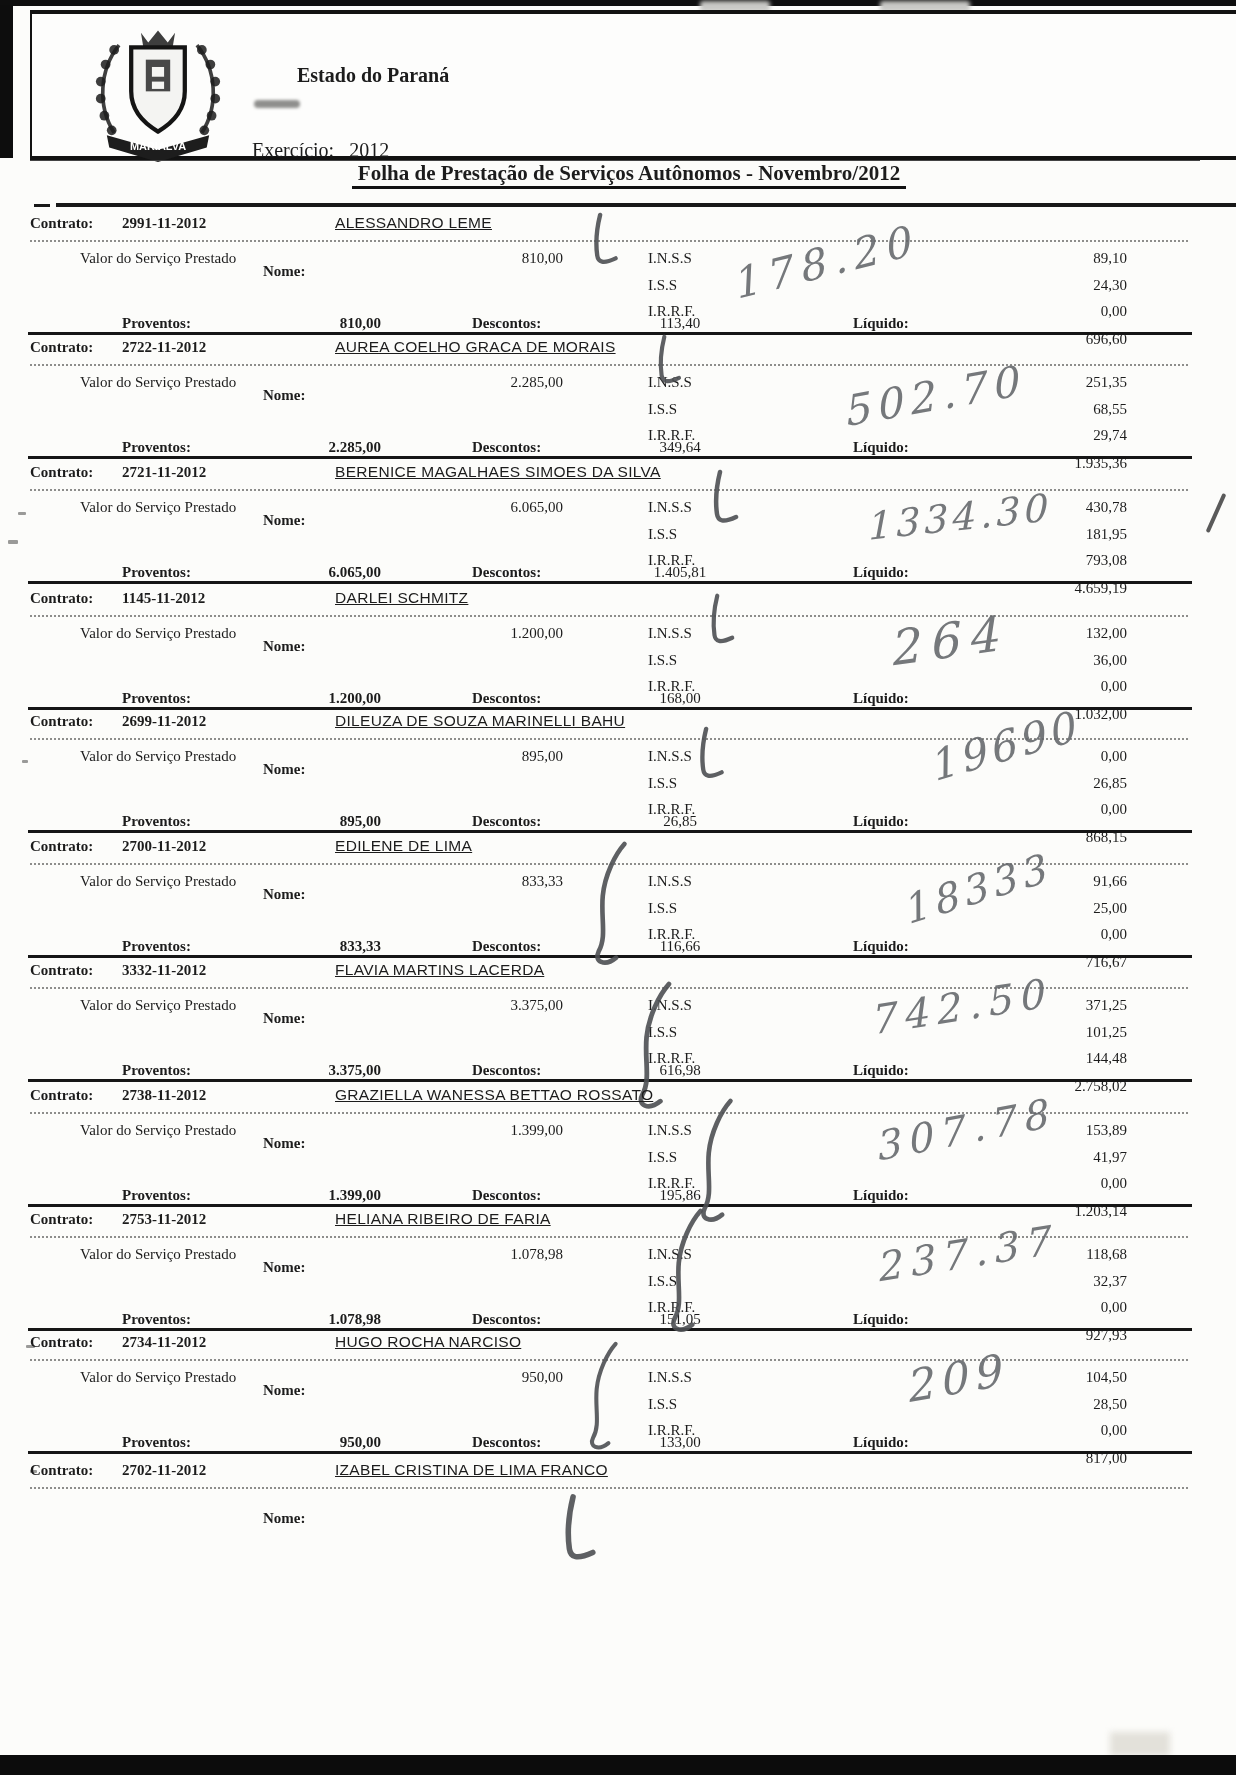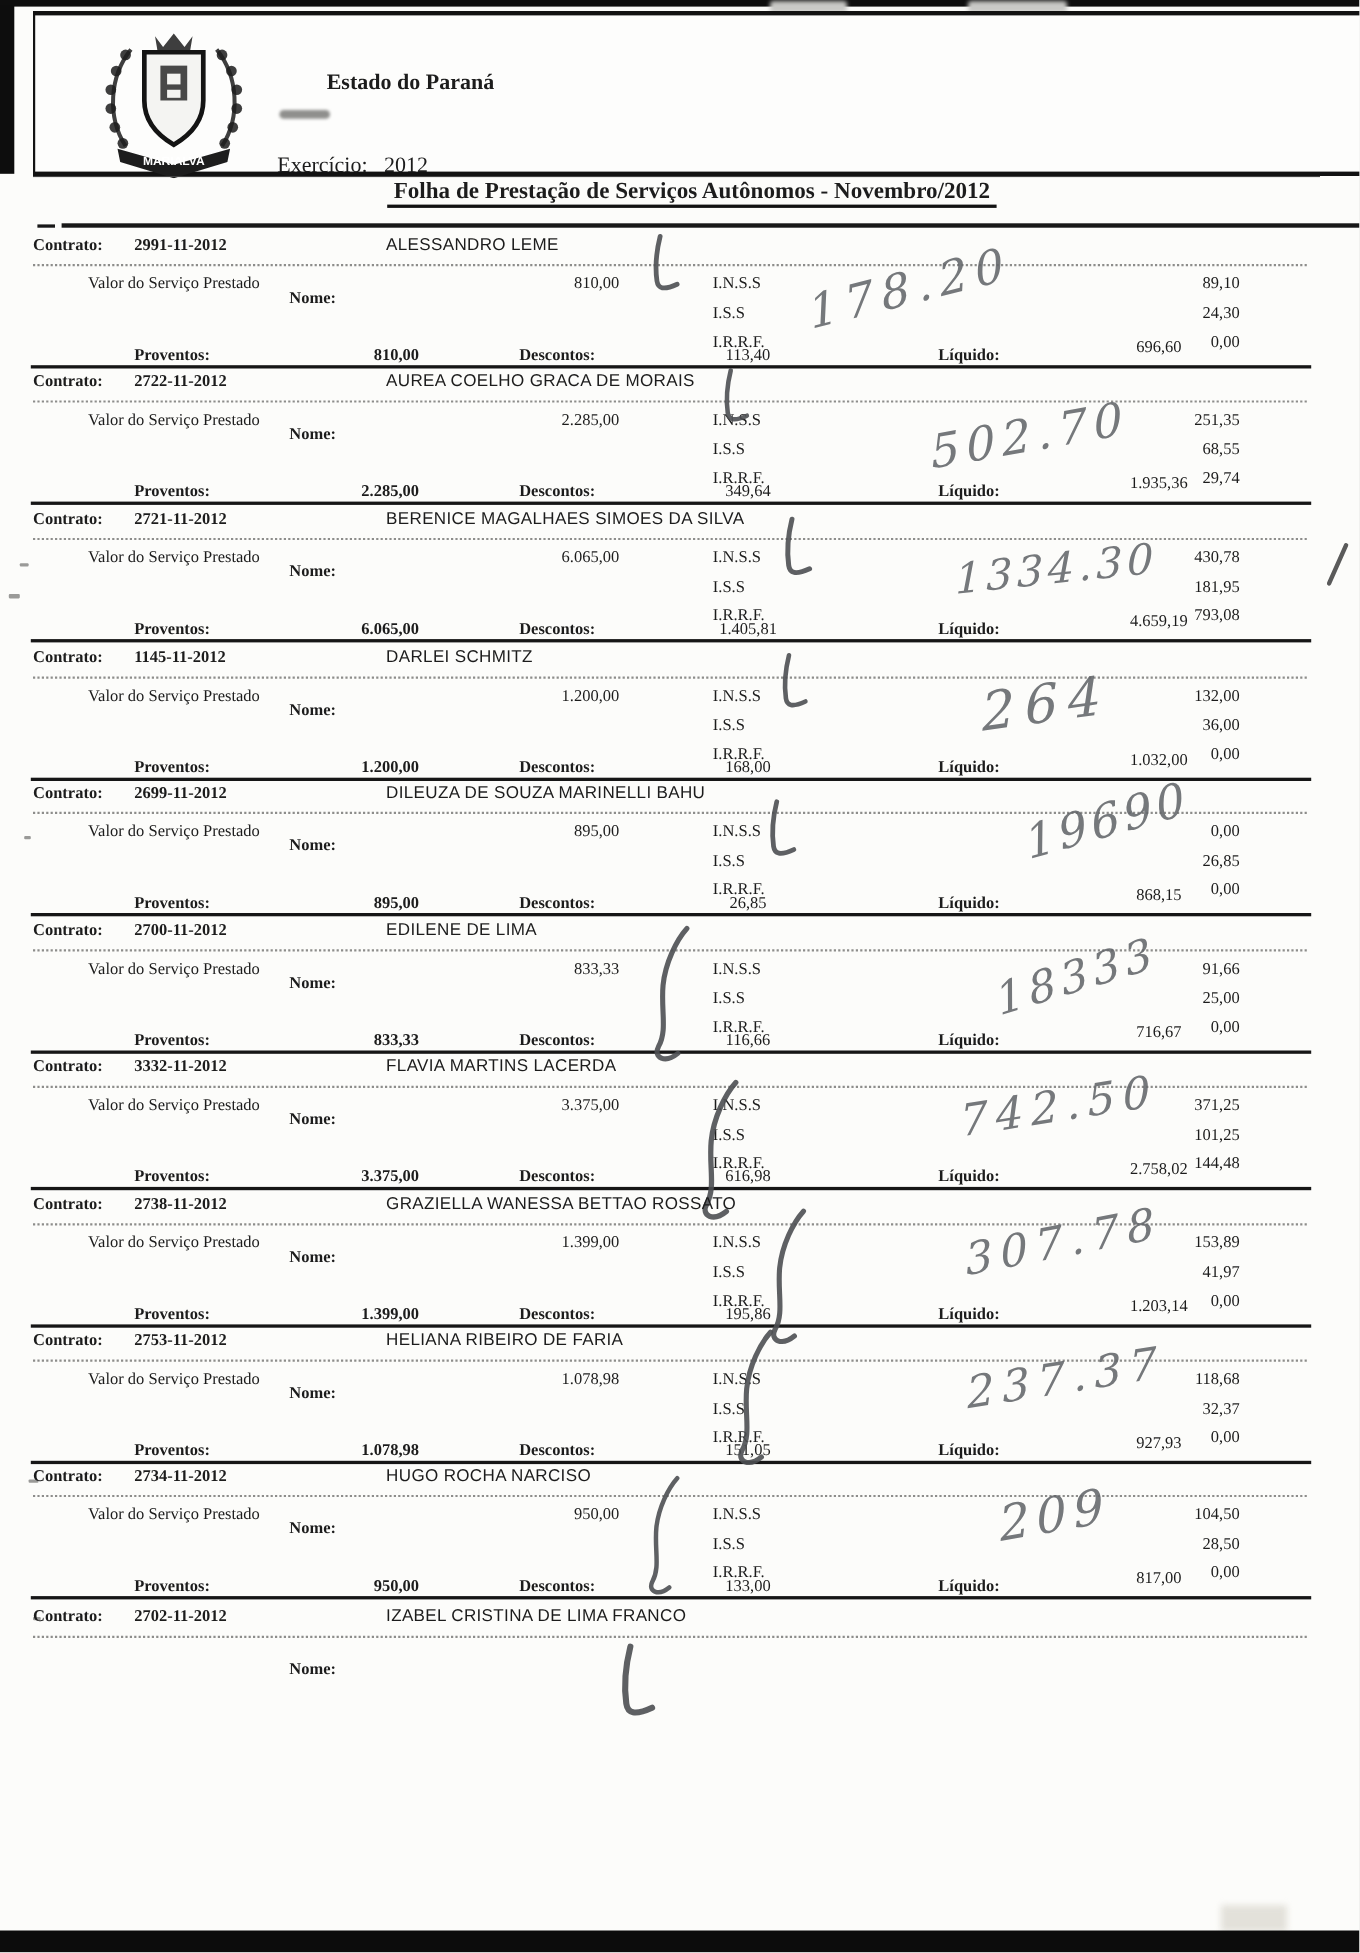--- a/index.html
+++ b/index.html
@@ -41,35 +41,35 @@
   .block span{position:absolute;white-space:nowrap;}
   .lbl{font-weight:bold;font-size:15px;}
   .val{font-size:15px;}
   .name{font-family:"Liberation Sans",sans-serif;font-size:15.5px;letter-spacing:.3px;}
   .num{text-align:right;font-size:15px;}
   .dotted{position:absolute;left:30px;top:29px;width:1158px;border-top:2px dotted #8d8d8b;}
   .thick{position:absolute;left:28px;top:121px;width:1164px;height:3px;background:#161616;}
   .c-contrato{left:30px;top:4px;}
   .c-number{left:122px;top:4px;}
   .c-nome{left:263px;top:4px;margin-top:48px;}
-  .c-name{left:351px;top:3px;}
+  .c-name{left:335px;top:3px;text-decoration:underline;}
   .c-svc-lbl{left:80px;top:39px;font-size:15px;}
   .c-svc-val{left:420px;top:39px;width:143px;text-align:right;}
   .c-inss-lbl{left:648px;top:39px;font-size:15px;}
   .c-iss-lbl{left:648px;top:66px;font-size:15px;}
   .c-irrf-lbl{left:648px;top:92px;font-size:15px;}
   .c-inss-val{left:980px;top:39px;width:147px;text-align:right;}
   .c-iss-val{left:980px;top:66px;width:147px;text-align:right;}
   .c-irrf-val{left:980px;top:92px;width:147px;text-align:right;}
   .c-prov-lbl{left:122px;top:104px;}
   .c-prov-val{left:240px;top:104px;width:141px;text-align:right;font-weight:bold;}
   .c-desc-lbl{left:472px;top:104px;}
   .c-desc-val{left:610px;top:104px;width:140px;text-align:center;}
   .c-liq-lbl{left:853px;top:104px;}
-  .c-liq-val{left:980px;top:97px;width:147px;text-align:center;}
+  .c-liq-val{left:980px;top:120px;width:147px;text-align:right;}
   
   .hand{
     position:absolute;font-family:"DejaVu Serif",serif;font-style:italic;
     color:#63666a;opacity:.88;line-height:1;
   }
   .mark{position:absolute;overflow:visible;}
   .mark path{fill:none;stroke:#4c4f52;stroke-linecap:round;opacity:.9;}
 </style>
 </head>
 <body>

